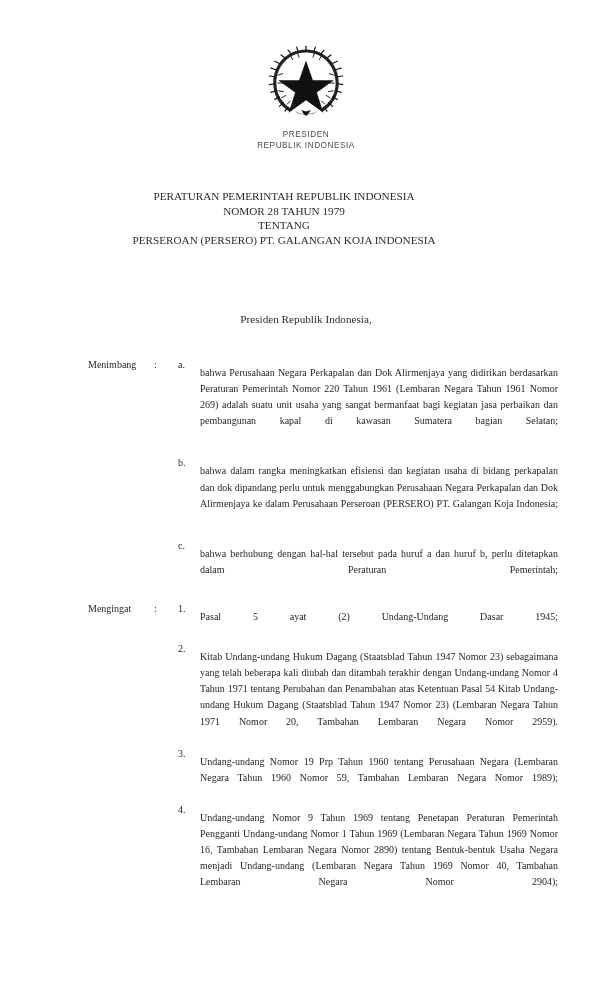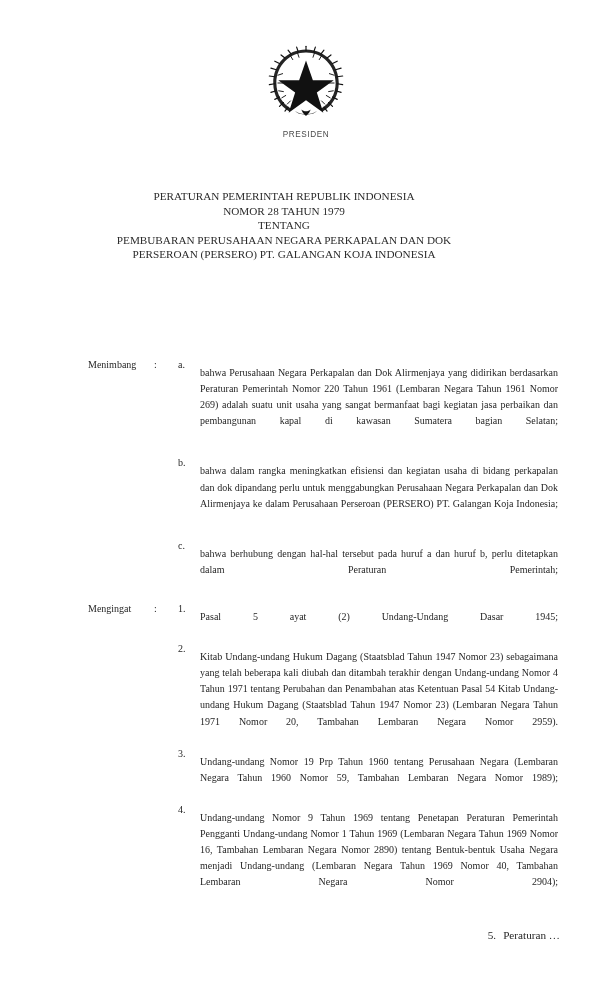--- a/index.html
+++ b/index.html
@@ -202,31 +202,32 @@
         </g>
 
         <path d="M44 84 C46 90 50 92 50 92 C50 92 54 90 56 84 C53 87 47 87 44 84 Z"></path>
         <path d="M36 86 C40 89 45 90 50 90 C55 90 60 89 64 86 C59 92 41 92 36 86 Z"></path>
 
         <path d="M50 21 L58.8 46.5 L85.6 46.5 L63.9 62.3 L72.2 88 L50 72.2 L27.8 88 L36.1 62.3 L14.4 46.5 L41.2 46.5 Z"></path>
       </g>
     </svg>
     <div class="emblem-caption">
       <div>PRESIDEN</div>
+      <div>REPUBLIK INDONESIA</div>
     </div>
   </div>
 
   <div class="title-block">
     <div>PERATURAN PEMERINTAH REPUBLIK INDONESIA</div>
     <div>NOMOR  28 TAHUN 1979</div>
     <div>TENTANG</div>
-    <div>PEMBUBARAN PERUSAHAAN NEGARA PERKAPALAN DAN DOK</div>
     <div>PERSEROAN (PERSERO) PT. GALANGAN KOJA INDONESIA</div>
   </div>
 
+  <div class="opening">Presiden Republik Indonesia,</div>
 
   <div class="section" id="section-menimbang">
     <div class="section-row">
       <div class="sec-label">Menimbang</div>
       <div class="sec-colon">:</div>
       <div class="sec-items">
         <div class="clause">
           <div class="clause-marker">a.</div>
           <div class="clause-text">bahwa Perusahaan Negara Perkapalan dan Dok Alirmenjaya yang didirikan berdasarkan Peraturan Pemerintah  Nomor 220 Tahun 1961 (Lembaran Negara Tahun 1961 Nomor 269) adalah suatu unit usaha yang sangat bermanfaat bagi kegiatan jasa perbaikan dan pembangunan kapal di kawasan Sumatera bagian Selatan;</div>
         </div>
@@ -260,17 +261,14 @@
           <div class="clause-text">Undang-undang  Nomor 19 Prp Tahun 1960 tentang Perusahaan Negara (Lembaran Negara Tahun 1960 Nomor 59, Tambahan Lembaran Negara Nomor 1989);</div>
         </div>
         <div class="clause">
           <div class="clause-marker">4.</div>
           <div class="clause-text">Undang-undang   Nomor 9 Tahun 1969 tentang Penetapan Peraturan Pemerintah Pengganti Undang-undang  Nomor 1 Tahun 1969 (Lembaran Negara Tahun 1969 Nomor 16, Tambahan Lembaran Negara Nomor 2890) tentang Bentuk-bentuk Usaha Negara menjadi Undang-undang (Lembaran Negara Tahun 1969 Nomor 40, Tambahan Lembaran Negara Nomor 2904);</div>
         </div>
       </div>
     </div>
   </div>
 
-  <div class="footer-cont">
-    <span class="fc-num">5.</span><span>Peraturan …</span>
-  </div>
 
 </div>
 
 </body></html>

